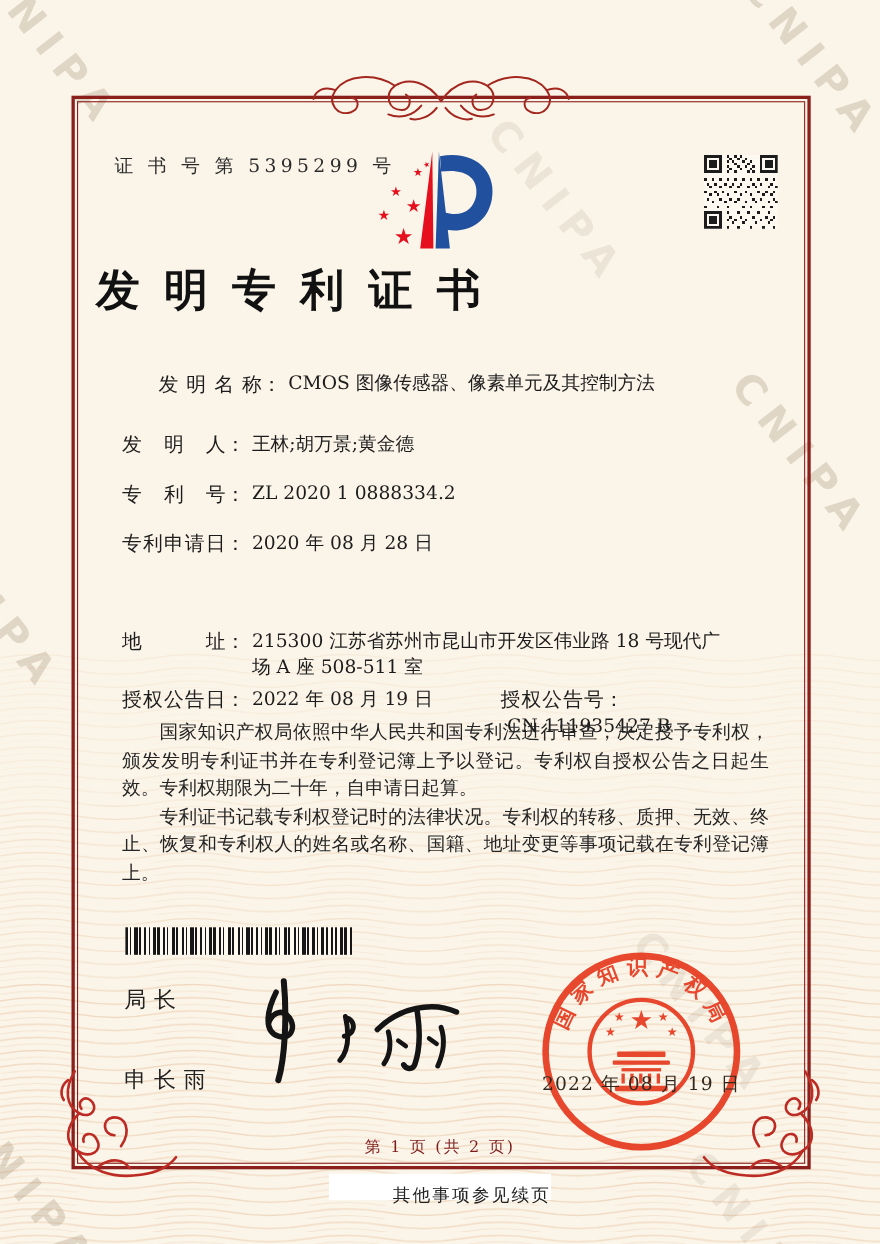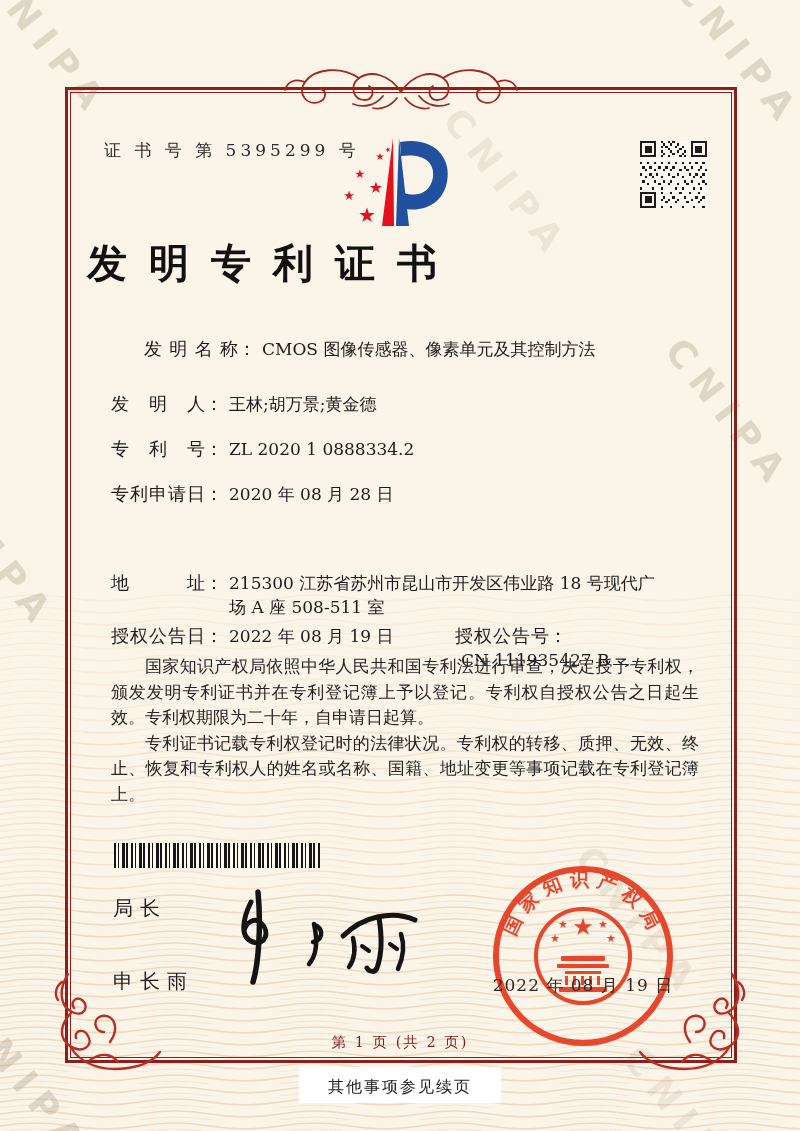--- a/index.html
+++ b/index.html
@@ -72,22 +72,22 @@
   .seal-date{
     position:absolute; left:492px; top:974px; width:182px; z-index:5;
     text-align:center; font-size:17px; letter-spacing:1px; color:#33281e;
   }
   .corner{position:absolute; z-index:3;}
   .page-info{
     position:absolute; left:0; top:1033px; width:800px; z-index:3;
     text-align:center; font-size:14.5px; letter-spacing:2px; color:#7f1d1d;
   }
   .note-box{
-    position:absolute; left:299px; top:1067px; width:202px; height:36px; z-index:3;
-    background:#ffffff; text-align:center; line-height:40px;
+    position:absolute; left:299px; top:1067px; width:202px; height:24px; z-index:3;
+    background:#ffffff; text-align:right; line-height:40px;
     font-size:16px; letter-spacing:2px; color:#222;
   }
   .flourish{position:absolute; z-index:3;}
 </style>
 </head>
 <body>
 
 <div class="page">
 
   <svg class="waves" width="800" height="539">

